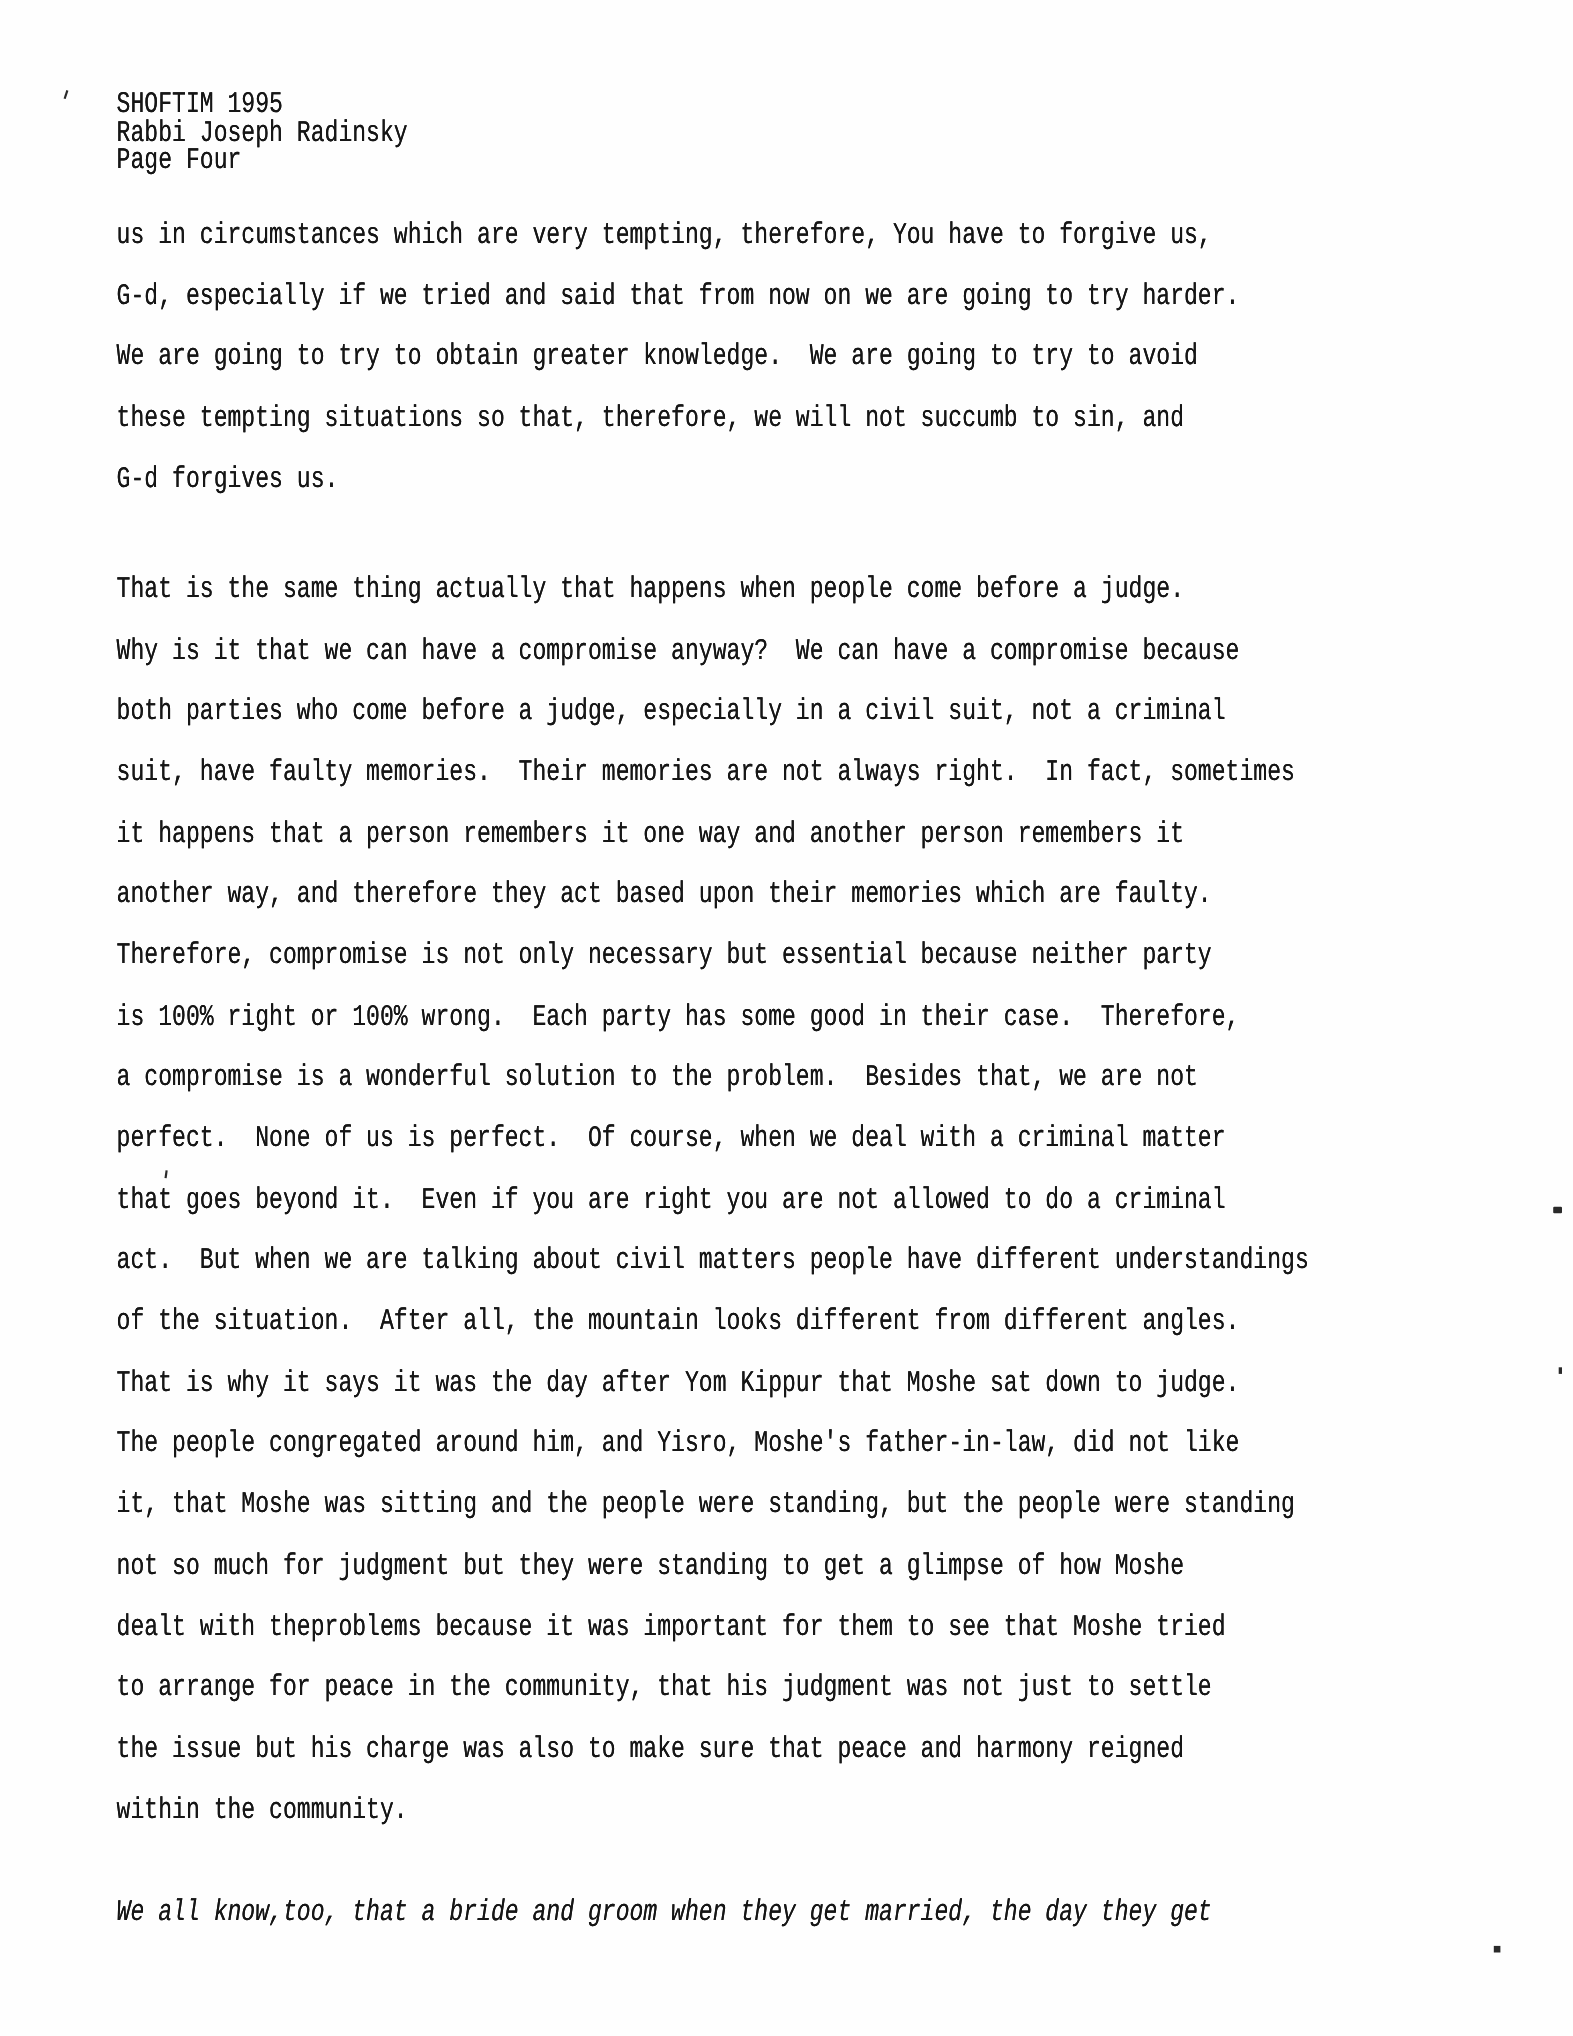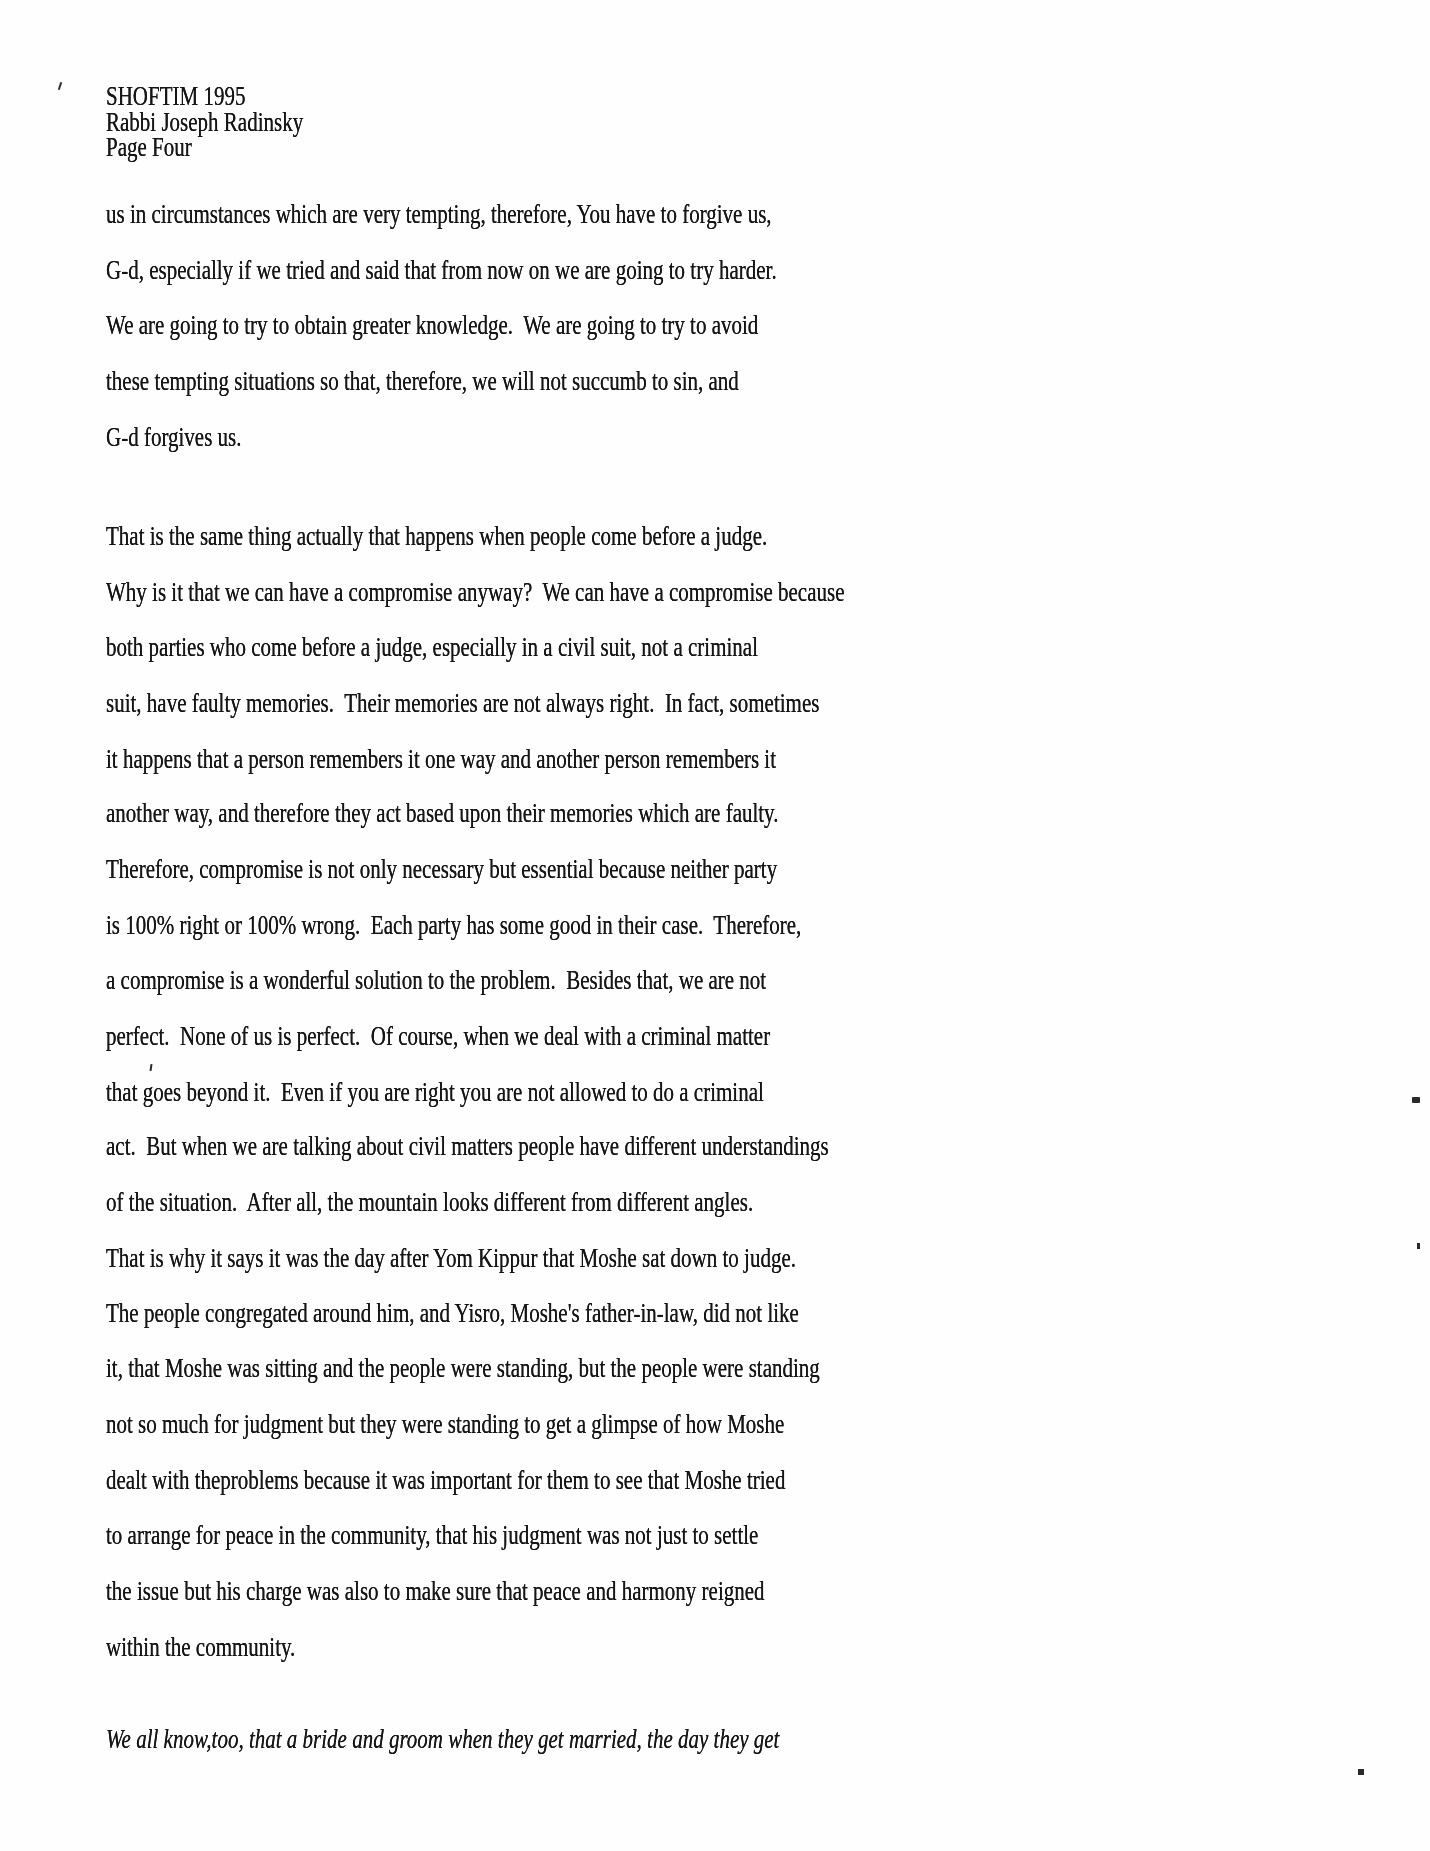--- a/index.html
+++ b/index.html
@@ -2,21 +2,21 @@
 <html><head>
 <meta charset="utf-8">
 <style>
   html, body { margin: 0; padding: 0; background: #ffffff; }
   .page {
     position: relative;
     width: 1430px;
     height: 1851px;
     background: #fefefe;
     overflow: hidden;
-    font-family: Liberation Serif, serif;
+    font-family: Liberation Mono, monospace;
     font-size: 21px;
     color: #161616;
     text-shadow: 0 0 0.5px currentColor;
   }
   .block {
     position: absolute;
     left: 106px;
     transform: scaleY(1.3);
     transform-origin: 0 0;
   }

